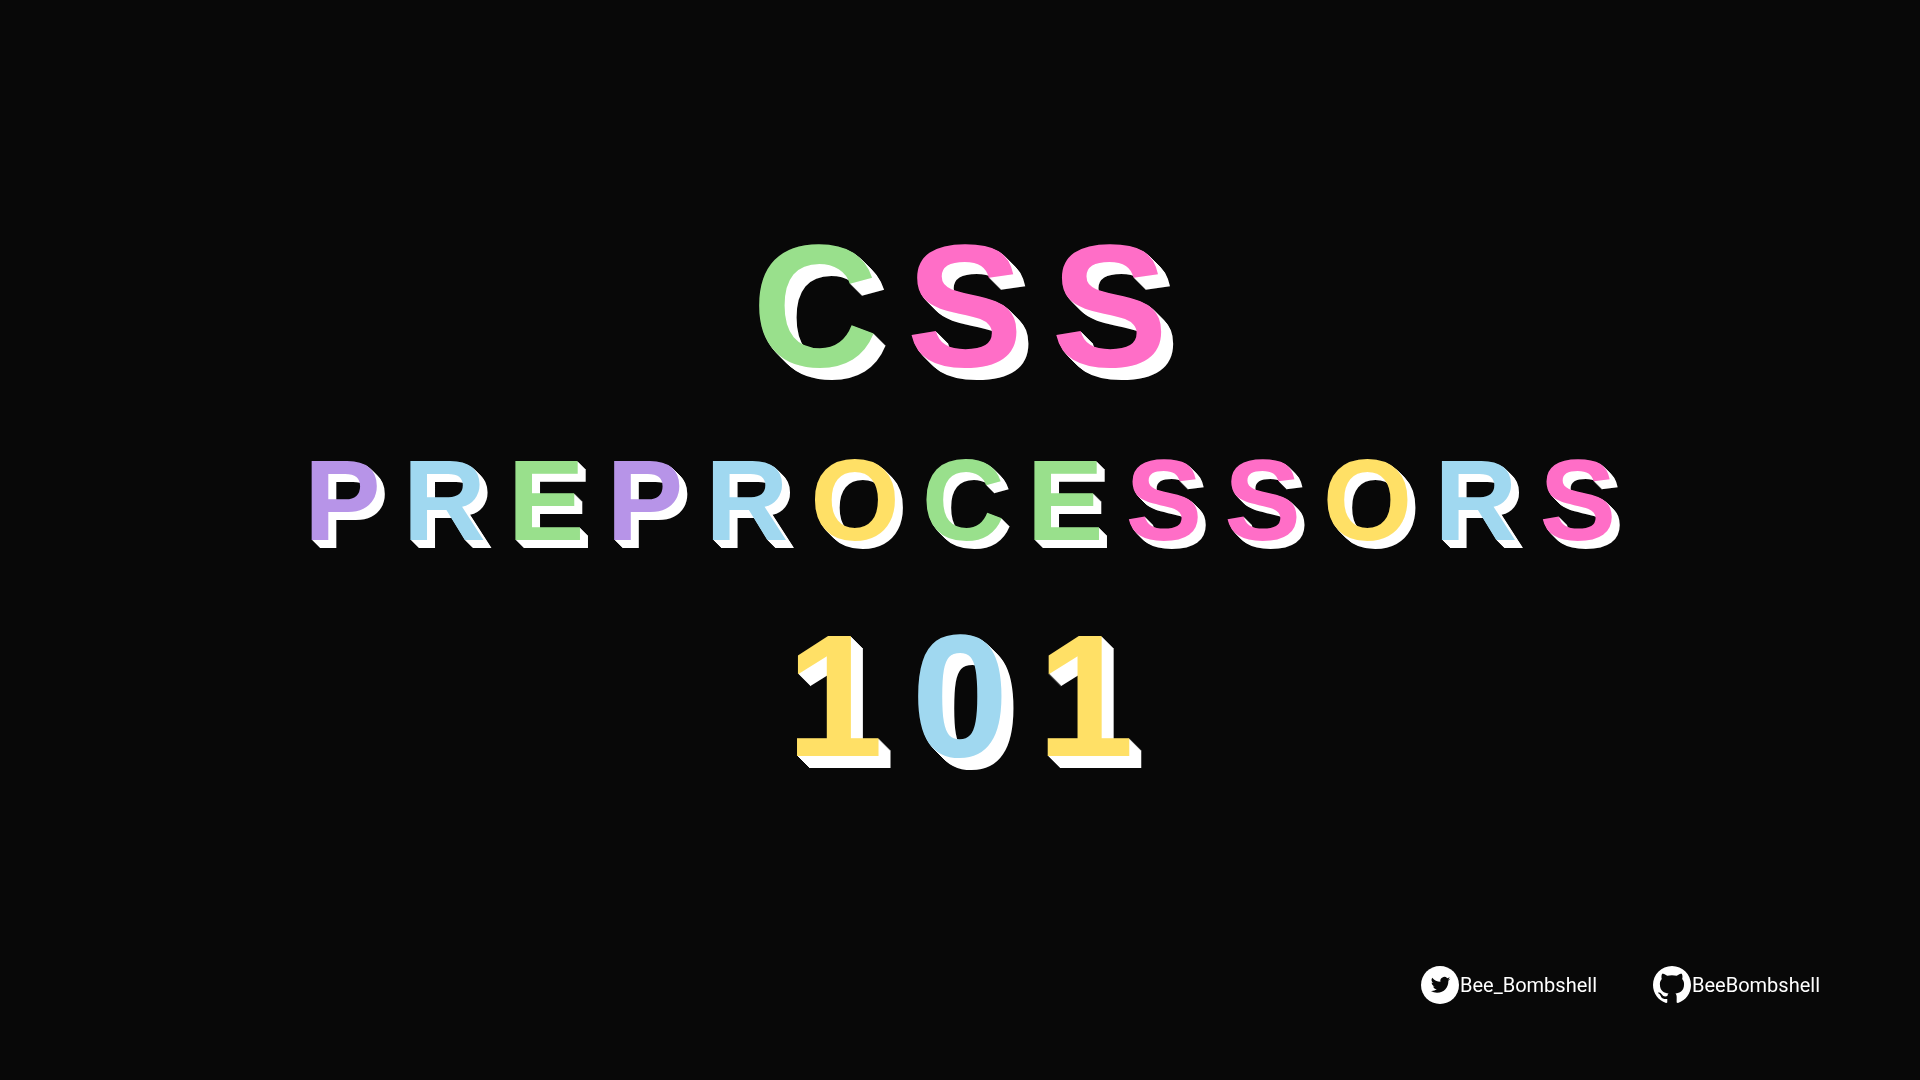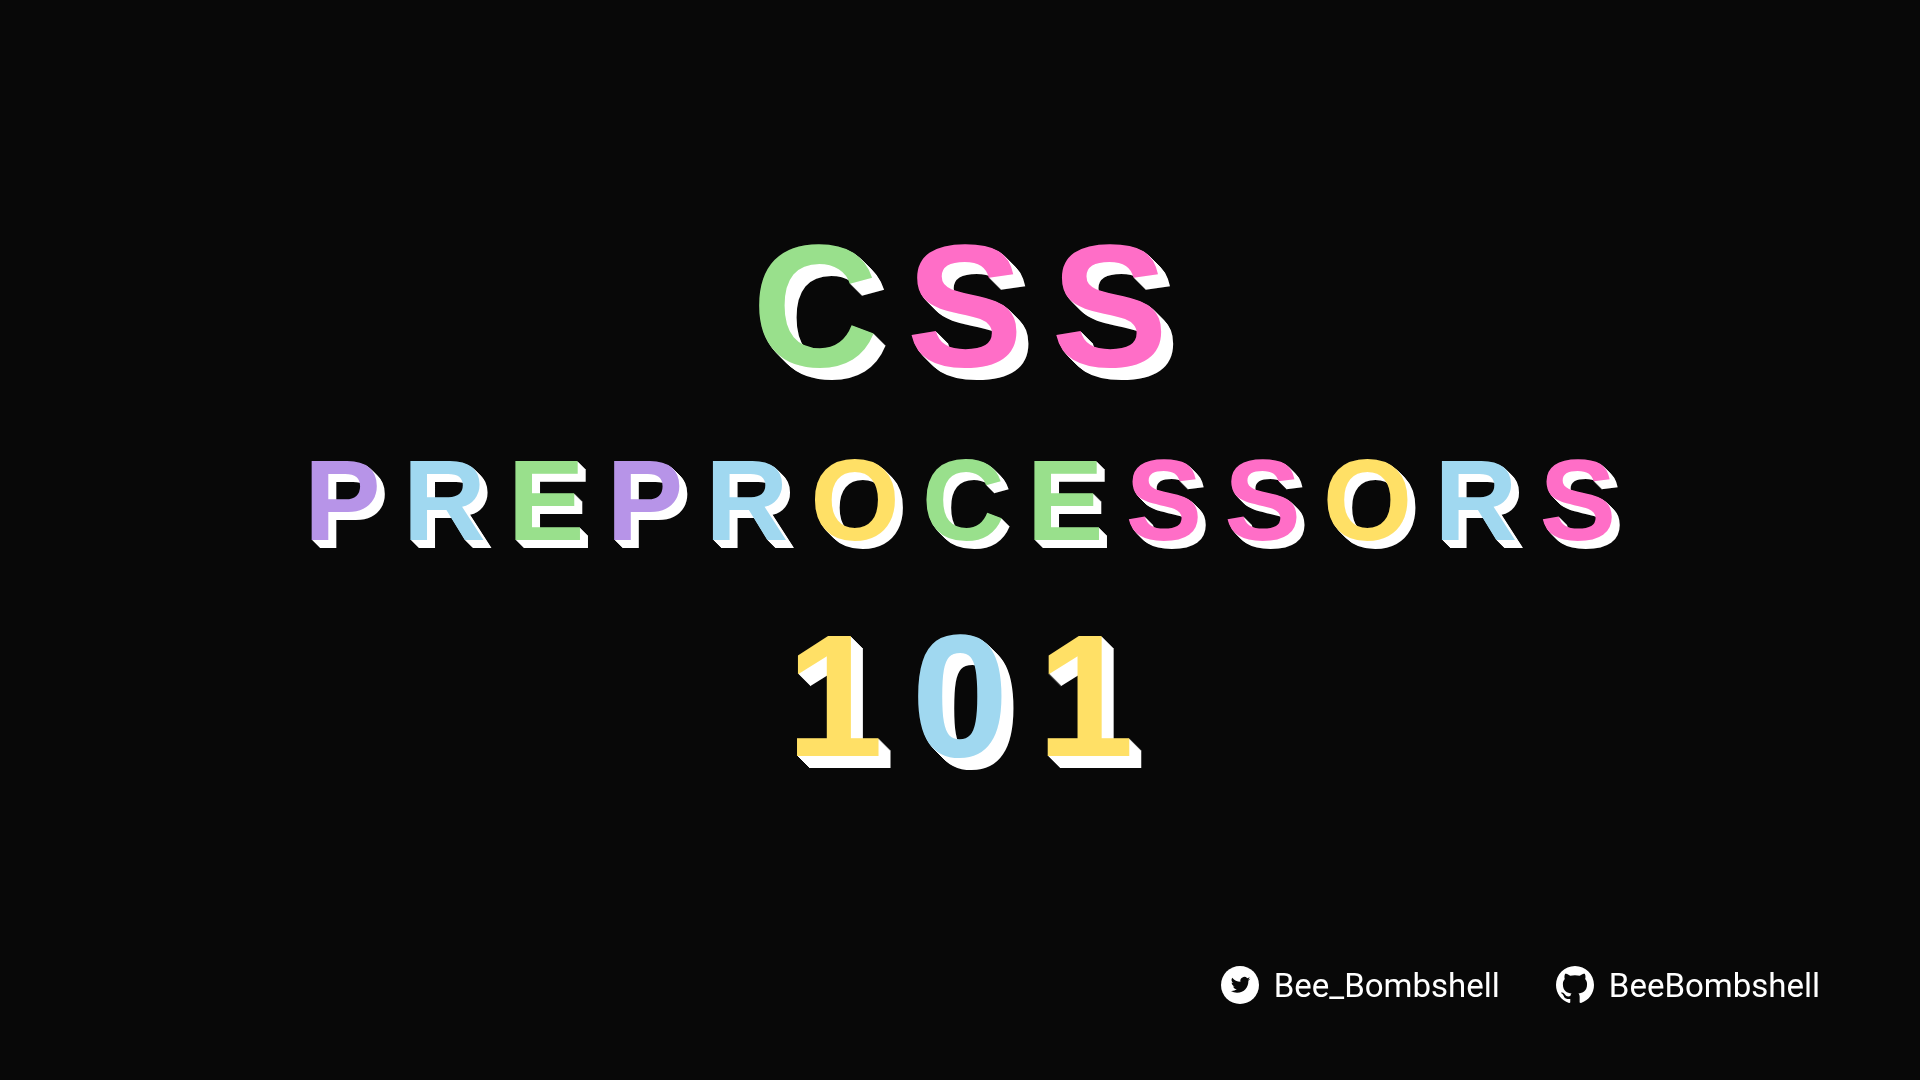--- a/index.html
+++ b/index.html
@@ -95,23 +95,22 @@
       bottom: 75px;
       right: 100px;
       display: flex;
       gap: 55px;
       align-items: center;
     }
 
     .social-item {
       display: flex;
       align-items: center;
-      gap: 14px;
       color: #fff;
-      font-size: 33px;
+      font-size: 20px;
       font-family: -apple-system, BlinkMacSystemFont, "Segoe UI", Roboto, sans-serif;
     }
 
     .icon-wrapper {
       width: 40px;
       height: 40px;
       display: flex;
       align-items: center;
       justify-content: center;
     }

